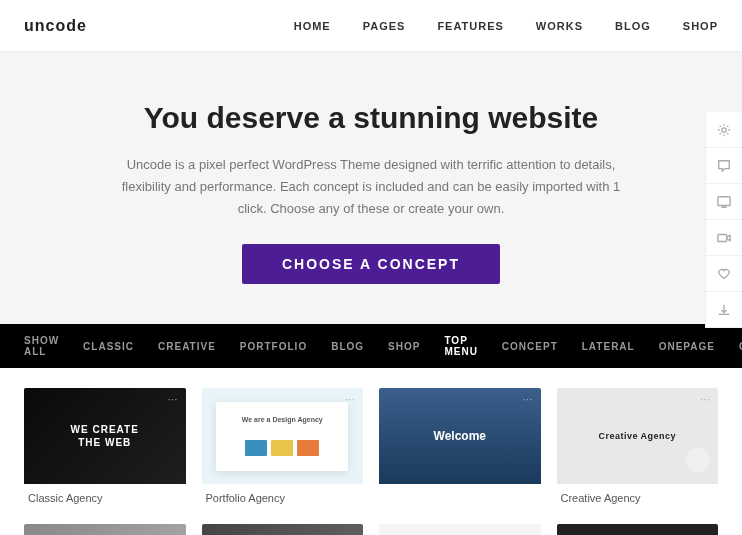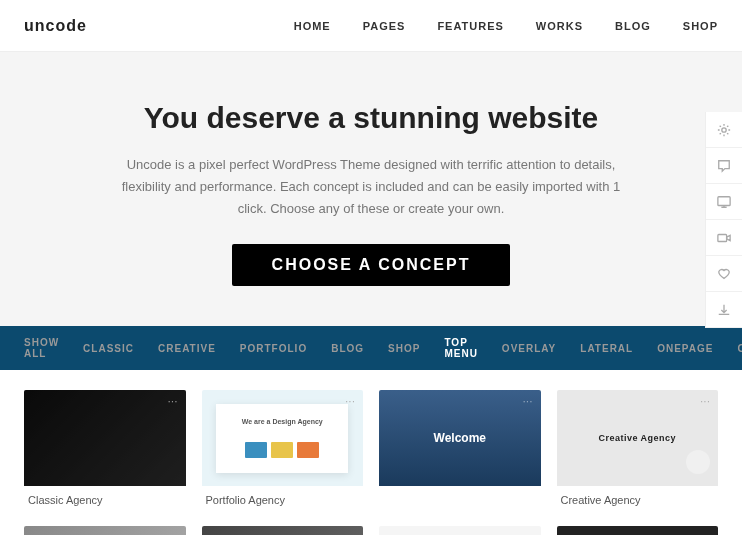--- a/index.html
+++ b/index.html
@@ -8,28 +8,28 @@
     
     .header { display: flex; align-items: center; justify-content: space-between; padding: 0 24px; height: 52px; background: #fff; border-bottom: 1px solid #eee; }
     .logo { font-size: 16px; font-weight: 700; color: #222; letter-spacing: 1px; }
     .nav { display: flex; gap: 32px; }
     .nav-item { font-size: 11px; font-weight: 600; color: #333; letter-spacing: 1px; cursor: pointer; text-decoration: none; }
 
     
     .hero { background: #f5f5f5; text-align: center; padding: 48px 80px 40px; position: relative; }
     .hero h1 { font-size: 30px; font-weight: 700; color: #222; margin-bottom: 18px; line-height: 1.2; }
     .hero p { font-size: 13px; color: #777; line-height: 1.7; max-width: 520px; margin: 0 auto 24px; }
-    .cta-btn { background: #000000; color: #fff; border: none; padding: 12px 40px; font-size: 16px; font-weight: 700; letter-spacing: 2px; cursor: pointer; border-radius: 2px; }
+    .cta-btn { background: #4c1d95; color: #fff; border: none; padding: 12px 40px; font-size: 14px; font-weight: 700; letter-spacing: 2px; cursor: pointer; border-radius: 2px; }
 
     
     .sidebar-icons { position: absolute; right: 0; top: 60px; display: flex; flex-direction: column; gap: 0; background: #fff; border-left: 1px solid #eee; }
     .sidebar-icon { width: 36px; height: 36px; display: flex; align-items: center; justify-content: center; color: #aaa; font-size: 14px; cursor: pointer; border-bottom: 1px solid #f0f0f0; }
 
     
-    .filter-bar { background: #0c4a6e; display: flex; align-items: center; padding: 0 24px; height: 44px; gap: 24px; }
+    .filter-bar { background: #000000; display: flex; align-items: center; padding: 0 24px; height: 44px; gap: 24px; }
     .filter-item { font-size: 10px; font-weight: 600; color: #999; letter-spacing: 1px; cursor: pointer; padding: 4px 0; }
     .filter-item.active { color: #fff; }
 
     
     .grid-section { background: #fff; padding: 20px 24px; }
     .grid { display: grid; grid-template-columns: repeat(4, 1fr); gap: 16px; }
     .card { border-radius: 2px; overflow: hidden; cursor: pointer; }
     .card-label { font-size: 11px; color: #555; text-align: left; padding: 8px 4px 4px; font-weight: 400; }
 
     
@@ -112,33 +112,34 @@
 </section>
 
 <div class="filter-bar">
   <span class="filter-item">SHOW ALL</span>
   <span class="filter-item">CLASSIC</span>
   <span class="filter-item">CREATIVE</span>
   <span class="filter-item">PORTFOLIO</span>
   <span class="filter-item">BLOG</span>
   <span class="filter-item">SHOP</span>
   <span class="filter-item active">TOP MENU</span>
-  <span class="filter-item">OVERLAY</span>
+  <span class="filter-item">CONCEPT</span>
   <span class="filter-item">LATERAL</span>
   <span class="filter-item">ONEPAGE</span>
   <span class="filter-item">OFFCANVAS</span>
 </div>
 
 <div class="grid-section">
   <div class="grid">
 
     <div class="card">
       <div class="card-thumb-wrap" style="position:relative;">
         <div class="thumb-classic">
           <div class="thumb-classic-overlay"></div>
+          <div class="thumb-classic-text" style="position:relative;z-index:2;">WE CREATE<br>THE WEB</div>
           <span class="dots">···</span>
         </div>
       </div>
       <div class="card-label">Classic Agency</div>
     </div>
 
     <div class="card">
       <div class="card-thumb-wrap" style="position:relative;">
         <div class="thumb-portfolio" style="position:relative;">
           <div style="background:#fff;width:82%;height:72%;display:flex;flex-direction:column;align-items:center;justify-content:space-around;padding:8px;box-shadow:0 2px 8px rgba(0,0,0,0.1);">

